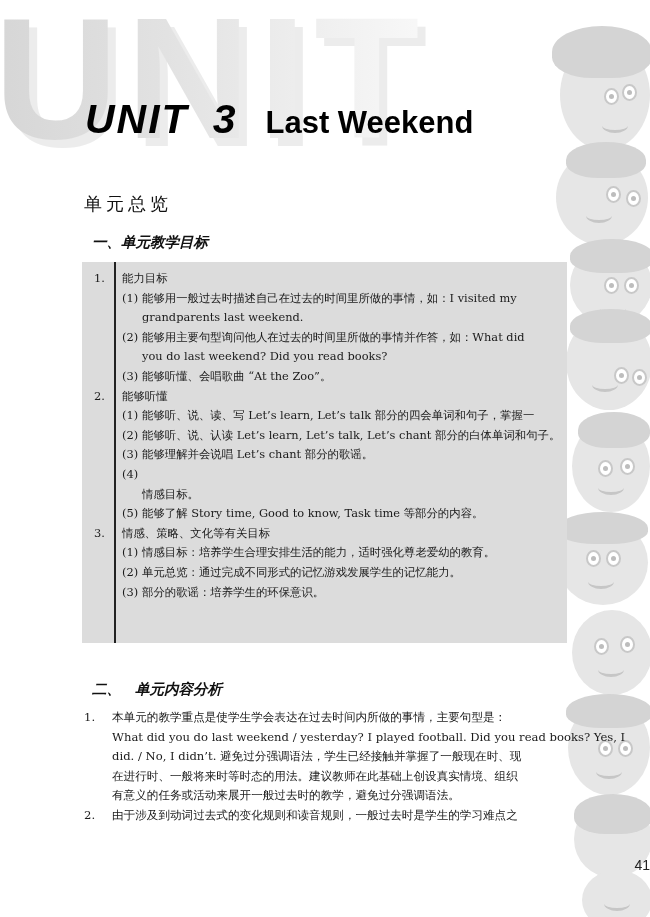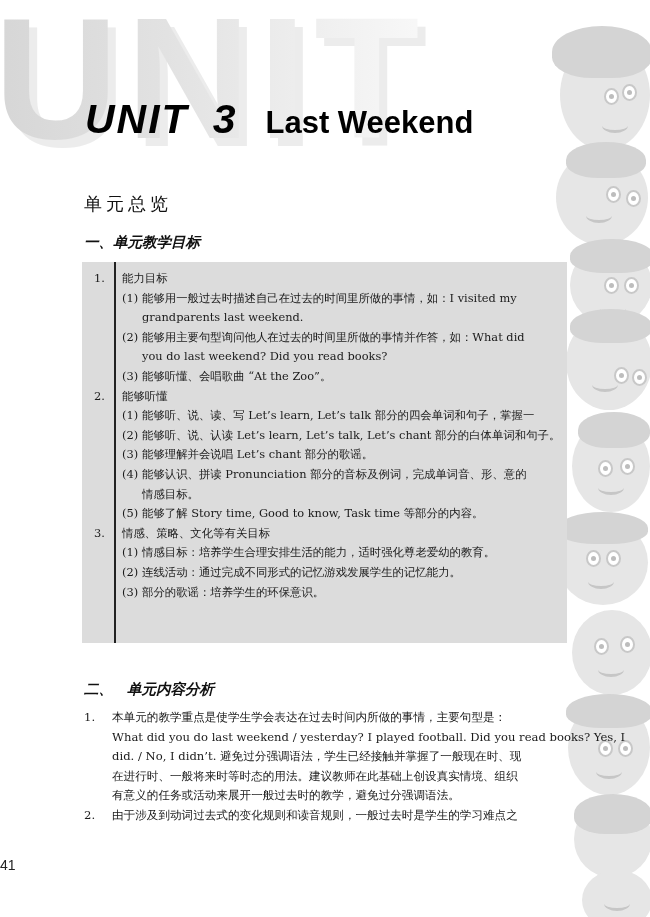--- a/index.html
+++ b/index.html
@@ -57,21 +57,21 @@
     font-family: "Liberation Sans", "DejaVu Sans", sans-serif;
     font-weight: bold; font-size: 31px; color: #000; margin-left: 30px;
   }
 
   .overview {
     position: absolute; left: 84px; top: 192px; z-index: 2;
     font-family: "DejaVu Serif", serif; font-weight: normal; font-size: 18px; letter-spacing: 4px; color: #111;
   }
   .section-heading {
     position: absolute; z-index: 2;
-    font-family: "DejaVu Sans", sans-serif; font-weight: bold; font-style: italic; font-size: 14.5px; color: #111;
+    font-family: "DejaVu Sans", sans-serif; font-weight: bold; font-style: italic; font-size: 14.5px; color: #111; margin-left: 8px;
   }
   .sh1 { left: 84px; top: 233px; }
   .sh2 { left: 84px; top: 680px; }
   .sh2 .num { margin-right: 14px; }
 
   
   .obj-box {
     position: absolute; left: 82px; top: 262px; width: 485px; height: 381px;
     background: #dcdcdc; z-index: 1;
   }
@@ -92,21 +92,21 @@
   
   .analysis {
     position: absolute; left: 84px; top: 708px; width: 486px; z-index: 2;
     font-size: 11.6px; line-height: 19.6px;
   }
   .ana-line { position: relative; height: 19.6px; white-space: nowrap; }
   .ana-line .no { position: absolute; left: 0; }
   .ana-line .txt { position: absolute; left: 28px; }
 
   .page-num {
-    position: absolute; left: 0; width: 650px; top: 857px; text-align: left; z-index: 2;
+    position: absolute; left: 0; width: 650px; top: 857px; text-align: right; z-index: 2;
     font-family: "Liberation Sans", "DejaVu Sans", sans-serif; font-size: 14px; color: #222;
   }
 </style>
 </head>
 <body>
 
 <div class="bg-unit-shadow">UNIT</div>
 <div class="bg-unit">UNIT</div>
 
 <div class="char-strip">
@@ -215,41 +215,40 @@
     <div class="obj-line">
       <span class="sub-no">(2)</span>
       <span class="sub-text">能够听、说、认读 Let’s learn, Let’s talk, Let’s chant 部分的白体单词和句子。</span>
     </div>
     <div class="obj-line">
       <span class="sub-no">(3)</span>
       <span class="sub-text">能够理解并会说唱 Let’s chant 部分的歌谣。</span>
     </div>
     <div class="obj-line">
       <span class="sub-no">(4)</span>
-      <span class="sub-text">能够认识、拼读 Pronunciation 部分的音标及例词，完成单词音、形、意的</span>
     </div>
     <div class="obj-line">
       <span class="cont">情感目标。</span>
     </div>
     <div class="obj-line">
       <span class="sub-no">(5)</span>
       <span class="sub-text">能够了解 Story time, Good to know, Task time 等部分的内容。</span>
     </div>
 
     <div class="obj-line">
       <span class="no">3.</span>
       <span class="head">情感、策略、文化等有关目标</span>
     </div>
     <div class="obj-line">
       <span class="sub-no">(1)</span>
       <span class="sub-text">情感目标：培养学生合理安排生活的能力，适时强化尊老爱幼的教育。</span>
     </div>
     <div class="obj-line">
       <span class="sub-no">(2)</span>
-      <span class="sub-text">连线活动：通过完成不同形式的记忆游戏发展学生的记忆能力。</span>
+      <span class="sub-text">单元总览：通过完成不同形式的记忆游戏发展学生的记忆能力。</span>
     </div>
     <div class="obj-line">
       <span class="sub-no">(3)</span>
       <span class="sub-text">部分的歌谣：培养学生的环保意识。</span>
     </div>
   </div>
 </div>
 
 <div class="section-heading sh2">
   <span class="num">二、</span><span>单元内容分析</span>

